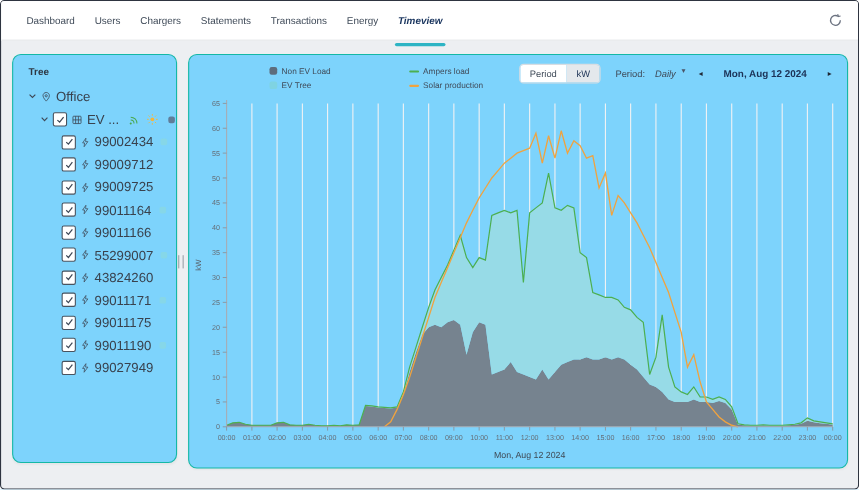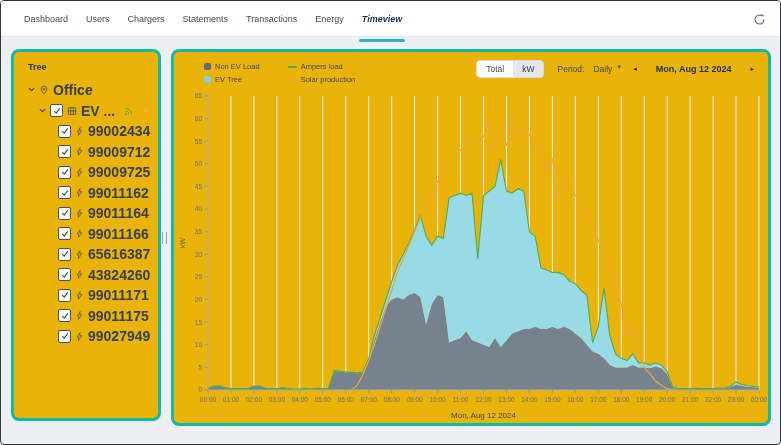--- a/index.html
+++ b/index.html
@@ -5,46 +5,46 @@
   html,body{margin:0;padding:0;background:#fff;font-family:"Liberation Sans",sans-serif;}
   .frame{position:relative;width:779px;height:443px;border:1px solid #2e3440;border-radius:4px;overflow:hidden;background:#edeff2;}
   
   .nav{position:absolute;top:0;left:0;right:0;height:36px;background:#fff;border-bottom:1px solid #e3e6e9;display:flex;align-items:center;padding-left:14px;box-sizing:border-box;}
   .tabs{display:flex;height:36px;align-items:center;}
   .tab{padding:0 9px;height:44px;display:flex;align-items:center;font-size:9px;color:#3f4a58;position:relative;cursor:pointer;white-space:nowrap;}
   .tab.active{color:#16325c;font-weight:bold;font-style:italic;}
   .tab.active::after{content:"";position:absolute;left:6px;right:6px;bottom:-1px;height:3px;background:#2db4c4;border-radius:2px;}
   .refresh{position:absolute;right:14px;top:11px;cursor:pointer;}
   
-  .panel{position:absolute;background:#eab308;border:3px solid #14b8a6;border-radius:8px;box-shadow:0 1px 2px rgba(0,0,0,.04);box-sizing:border-box;}
+  .panel{position:absolute;background:#7dd3fc;border:1px solid #14b8a6;border-radius:8px;box-shadow:0 1px 2px rgba(0,0,0,.04);box-sizing:border-box;}
   .sidebar{left:10px;top:48px;width:150px;height:372px;padding:10px 6px 0 14px;overflow:hidden;}
   .chart-panel{left:170px;top:48px;width:600px;height:377px;}
   .tree-title{font-size:9px;font-weight:bold;color:#2d3743;margin-bottom:7px;}
   .trow{display:flex;align-items:center;gap:4px;height:21px;}
   .trow.grp{margin-left:11px;}
   .trow.chg{margin-left:30px;height:20.5px;}
-  .tlabel{font-size:14px;color:#39424e;white-space:nowrap;font-weight:bold;}
+  .tlabel{font-size:12px;color:#39424e;white-space:nowrap;}
   .cb{width:11px;height:11px;border:1px solid #49535f;border-radius:2px;display:inline-flex;align-items:center;justify-content:center;flex:none;background:#fff;}
   .dots{display:inline-flex;align-items:center;margin-left:2px;}
   .dot{width:6px;height:6px;border-radius:2px;display:inline-block;margin-left:3px;}
   .badge{width:6px;height:6px;border-radius:1.5px;display:inline-block;margin-left:3px;}
   .ic{flex:none;}
   
   .divider{position:absolute;left:161px;top:231px;height:12px;width:3px;border-left:1px solid #99a1a9;border-right:1px solid #99a1a9;cursor:col-resize;}
   
   .legend{position:absolute;left:30px;top:9px;display:grid;grid-template-rows:repeat(2,11px);grid-auto-flow:column;column-gap:28px;row-gap:2px;font-size:7.5px;color:#3f4a58;}
-  .litem{display:flex;align-items:center;gap:4px;cursor:pointer;}
+  .litem{display:flex;align-items:center;gap:4px;cursor:pointer;margin-left:43px;}
   .lsw-sq{width:7px;height:7px;border-radius:2px;flex:none;}
   .lsw-line{width:9px;height:2px;border-radius:1px;flex:none;}
   .controls{position:absolute;top:8px;right:12px;display:flex;align-items:center;gap:9px;font-size:8.5px;color:#3f4a58;}
   .toggle{display:flex;border:1px solid #d8dde2;border-radius:4px;overflow:hidden;}
   .seg{padding:3px 9px;background:#fff;cursor:pointer;}
   .seg.sel{background:#e4e8ec;color:#1d3356;}
   .plabel{margin-left:4px;}
-  .pvalue{display:flex;gap:4px;cursor:pointer;}
+  .pvalue{display:flex;gap:4px;cursor:pointer;font-style:italic;}
   .caret{font-size:6px;color:#4a5568;}
   .arrow{font-size:7px;color:#1f2733;padding:0 2px;cursor:pointer;}
   .date{font-size:9px;font-weight:bold;color:#1c3257;margin:0 8px;cursor:pointer;white-space:nowrap;}
   #chart{position:absolute;left:0;top:36px;width:600px;height:338px;}
 </style>
 </head>
 <body>
 
 <div class="frame">
   <div class="nav">
@@ -153,31 +153,20 @@
         </div>
         <div class="trow chg">
           <span class="cb">
             <svg viewBox="0 0 10 10" width="8" height="8">
               <path d="M1.5 5.2 L4 7.6 L8.5 1.8" fill="none" stroke="#3e4958" stroke-width="1.4"></path>
             </svg>
           </span>
           <svg class="ic" viewBox="0 0 12 12" width="9" height="9">
             <path d="M6.8 0.8 L2.8 6.6 H5.2 L4.6 11.2 L9.2 5 H6.4 Z" fill="none" stroke="#3e4958" stroke-width="0.9" stroke-linejoin="round"></path>
           </svg>
-          <span class="tlabel">99011162</span>
-        </div>
-        <div class="trow chg">
-          <span class="cb">
-            <svg viewBox="0 0 10 10" width="8" height="8">
-              <path d="M1.5 5.2 L4 7.6 L8.5 1.8" fill="none" stroke="#3e4958" stroke-width="1.4"></path>
-            </svg>
-          </span>
-          <svg class="ic" viewBox="0 0 12 12" width="9" height="9">
-            <path d="M6.8 0.8 L2.8 6.6 H5.2 L4.6 11.2 L9.2 5 H6.4 Z" fill="none" stroke="#3e4958" stroke-width="0.9" stroke-linejoin="round"></path>
-          </svg>
           <span class="tlabel">99011164</span>
           <span class="badge" style="background:#86d7e8"></span>
         </div>
         <div class="trow chg">
           <span class="cb">
             <svg viewBox="0 0 10 10" width="8" height="8">
               <path d="M1.5 5.2 L4 7.6 L8.5 1.8" fill="none" stroke="#3e4958" stroke-width="1.4"></path>
             </svg>
           </span>
           <svg class="ic" viewBox="0 0 12 12" width="9" height="9">
@@ -187,21 +176,21 @@
         </div>
         <div class="trow chg">
           <span class="cb">
             <svg viewBox="0 0 10 10" width="8" height="8">
               <path d="M1.5 5.2 L4 7.6 L8.5 1.8" fill="none" stroke="#3e4958" stroke-width="1.4"></path>
             </svg>
           </span>
           <svg class="ic" viewBox="0 0 12 12" width="9" height="9">
             <path d="M6.8 0.8 L2.8 6.6 H5.2 L4.6 11.2 L9.2 5 H6.4 Z" fill="none" stroke="#3e4958" stroke-width="0.9" stroke-linejoin="round"></path>
           </svg>
-          <span class="tlabel">65616387</span>
+          <span class="tlabel">55299007</span>
           <span class="badge" style="background:#86d7e8"></span>
         </div>
         <div class="trow chg">
           <span class="cb">
             <svg viewBox="0 0 10 10" width="8" height="8">
               <path d="M1.5 5.2 L4 7.6 L8.5 1.8" fill="none" stroke="#3e4958" stroke-width="1.4"></path>
             </svg>
           </span>
           <svg class="ic" viewBox="0 0 12 12" width="9" height="9">
             <path d="M6.8 0.8 L2.8 6.6 H5.2 L4.6 11.2 L9.2 5 H6.4 Z" fill="none" stroke="#3e4958" stroke-width="0.9" stroke-linejoin="round"></path>
@@ -223,20 +212,32 @@
         <div class="trow chg">
           <span class="cb">
             <svg viewBox="0 0 10 10" width="8" height="8">
               <path d="M1.5 5.2 L4 7.6 L8.5 1.8" fill="none" stroke="#3e4958" stroke-width="1.4"></path>
             </svg>
           </span>
           <svg class="ic" viewBox="0 0 12 12" width="9" height="9">
             <path d="M6.8 0.8 L2.8 6.6 H5.2 L4.6 11.2 L9.2 5 H6.4 Z" fill="none" stroke="#3e4958" stroke-width="0.9" stroke-linejoin="round"></path>
           </svg>
           <span class="tlabel">99011175</span>
+        </div>
+        <div class="trow chg">
+          <span class="cb">
+            <svg viewBox="0 0 10 10" width="8" height="8">
+              <path d="M1.5 5.2 L4 7.6 L8.5 1.8" fill="none" stroke="#3e4958" stroke-width="1.4"></path>
+            </svg>
+          </span>
+          <svg class="ic" viewBox="0 0 12 12" width="9" height="9">
+            <path d="M6.8 0.8 L2.8 6.6 H5.2 L4.6 11.2 L9.2 5 H6.4 Z" fill="none" stroke="#3e4958" stroke-width="0.9" stroke-linejoin="round"></path>
+          </svg>
+          <span class="tlabel">99011190</span>
+          <span class="badge" style="background:#86d7e8"></span>
         </div>
         <div class="trow chg">
           <span class="cb">
             <svg viewBox="0 0 10 10" width="8" height="8">
               <path d="M1.5 5.2 L4 7.6 L8.5 1.8" fill="none" stroke="#3e4958" stroke-width="1.4"></path>
             </svg>
           </span>
           <svg class="ic" viewBox="0 0 12 12" width="9" height="9">
             <path d="M6.8 0.8 L2.8 6.6 H5.2 L4.6 11.2 L9.2 5 H6.4 Z" fill="none" stroke="#3e4958" stroke-width="0.9" stroke-linejoin="round"></path>
           </svg>
@@ -261,21 +262,21 @@
           <span class="lsw-line" style="background: rgb(76, 175, 80);"></span>
           <span>Ampers load</span>
         </div>
         <div class="litem">
           <span class="lsw-line" style="background: rgb(240, 163, 63);"></span>
           <span>Solar production</span>
         </div>
       </div>
     <div class="controls">
       <div class="toggle" id="unit-toggle">
-          <span class="seg">Total</span>
+          <span class="seg">Period</span>
           <span class="seg sel">kW</span>
         </div>
       <span class="plabel">Period:</span>
       <span class="pvalue">
         <span>Daily</span>
         <span class="caret">▼</span>
       </span>
       <span class="arrow">◂</span>
       <span class="date">Mon, Aug 12 2024</span>
       <span class="arrow">▸</span>

